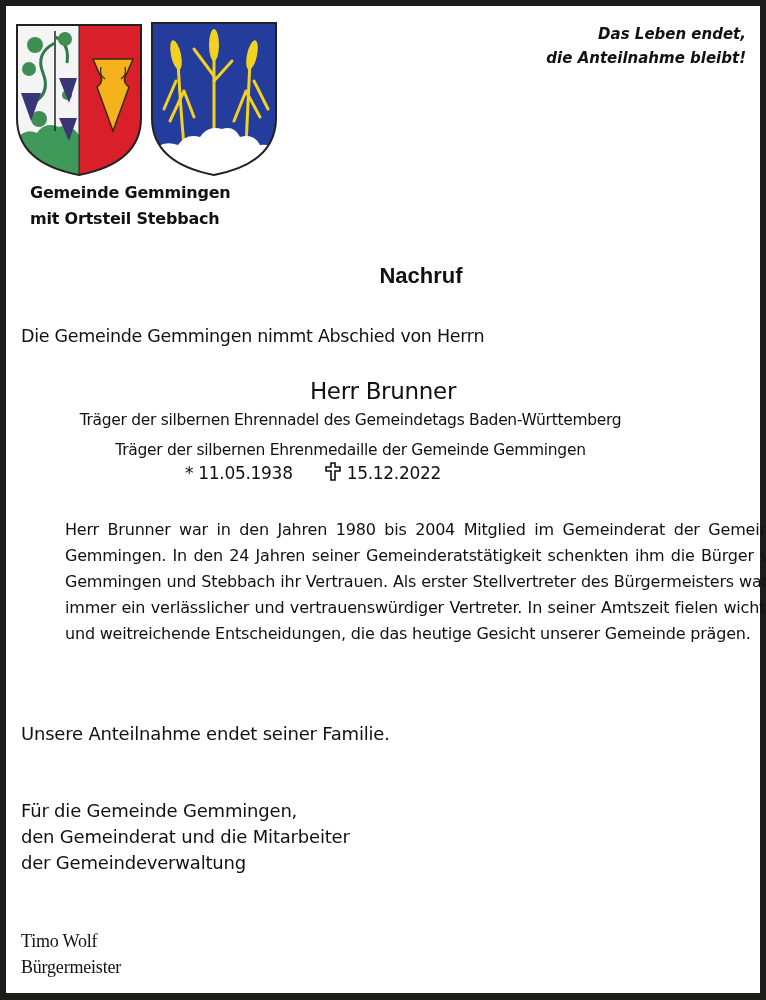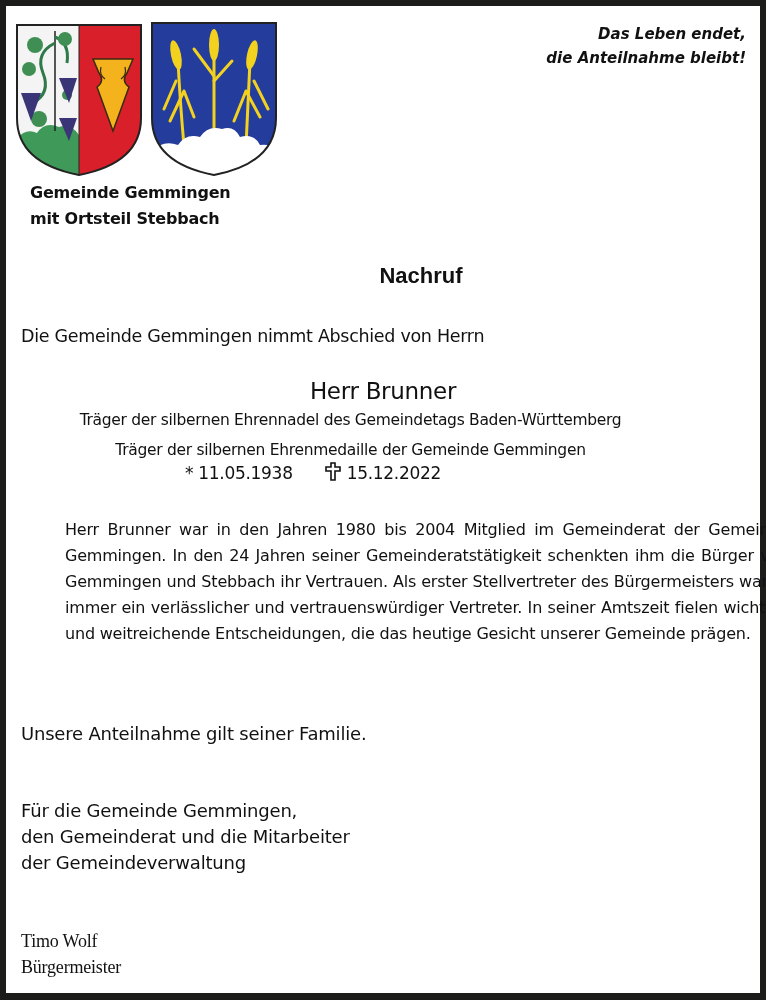--- a/index.html
+++ b/index.html
@@ -139,21 +139,21 @@
 
   <div class="honor" style="top:405px;">Träger der silbernen Ehrennadel des Gemeindetags Baden-Württemberg</div>
   <div class="honor" style="top:429px;margin-top:6px;">Träger der silbernen Ehrenmedaille der Gemeinde Gemmingen</div>
 
   <div class="dates"><span>*</span> <span>11.05.1938</span><span class="gap"></span><svg class="cross" width="16" height="19" viewBox="0 0 16 19">
         <path d="M6,1 H10 V5 H15 V9 H10 V18 H6 V9 H1 V5 H6 Z" fill="#fff" stroke="#111" stroke-width="1.6"></path>
       </svg><span>15.12.2022</span></div>
 
   <div class="body-text">Herr Brunner war in den Jahren 1980 bis 2004 Mitglied im Gemeinderat der Gemeinde Gemmingen. In den 24 Jahren seiner Gemeinderatstätigkeit schenkten ihm die Bürger von Gemmingen und Stebbach ihr Vertrauen. Als erster Stellvertreter des Bürgermeisters war er immer ein verlässlicher und vertrauenswürdiger Vertreter. In seiner Amtszeit fielen wichtige und weitreichende Entscheidungen, die das heutige Gesicht unserer Gemeinde prägen.</div>
 
-  <div class="para2">Unsere Anteilnahme gilt seiner Familie.</div>
+  <div class="para2">Unsere Anteilnahme endet seiner Familie.</div>
 
   <div class="closing">
     <div>Für die Gemeinde Gemmingen,</div>
     <div>den Gemeinderat und die Mitarbeiter</div>
     <div>der Gemeindeverwaltung</div>
   </div>
 
   <div class="signer">
     <div>Timo Wolf</div>
     <div>Bürgermeister</div>

